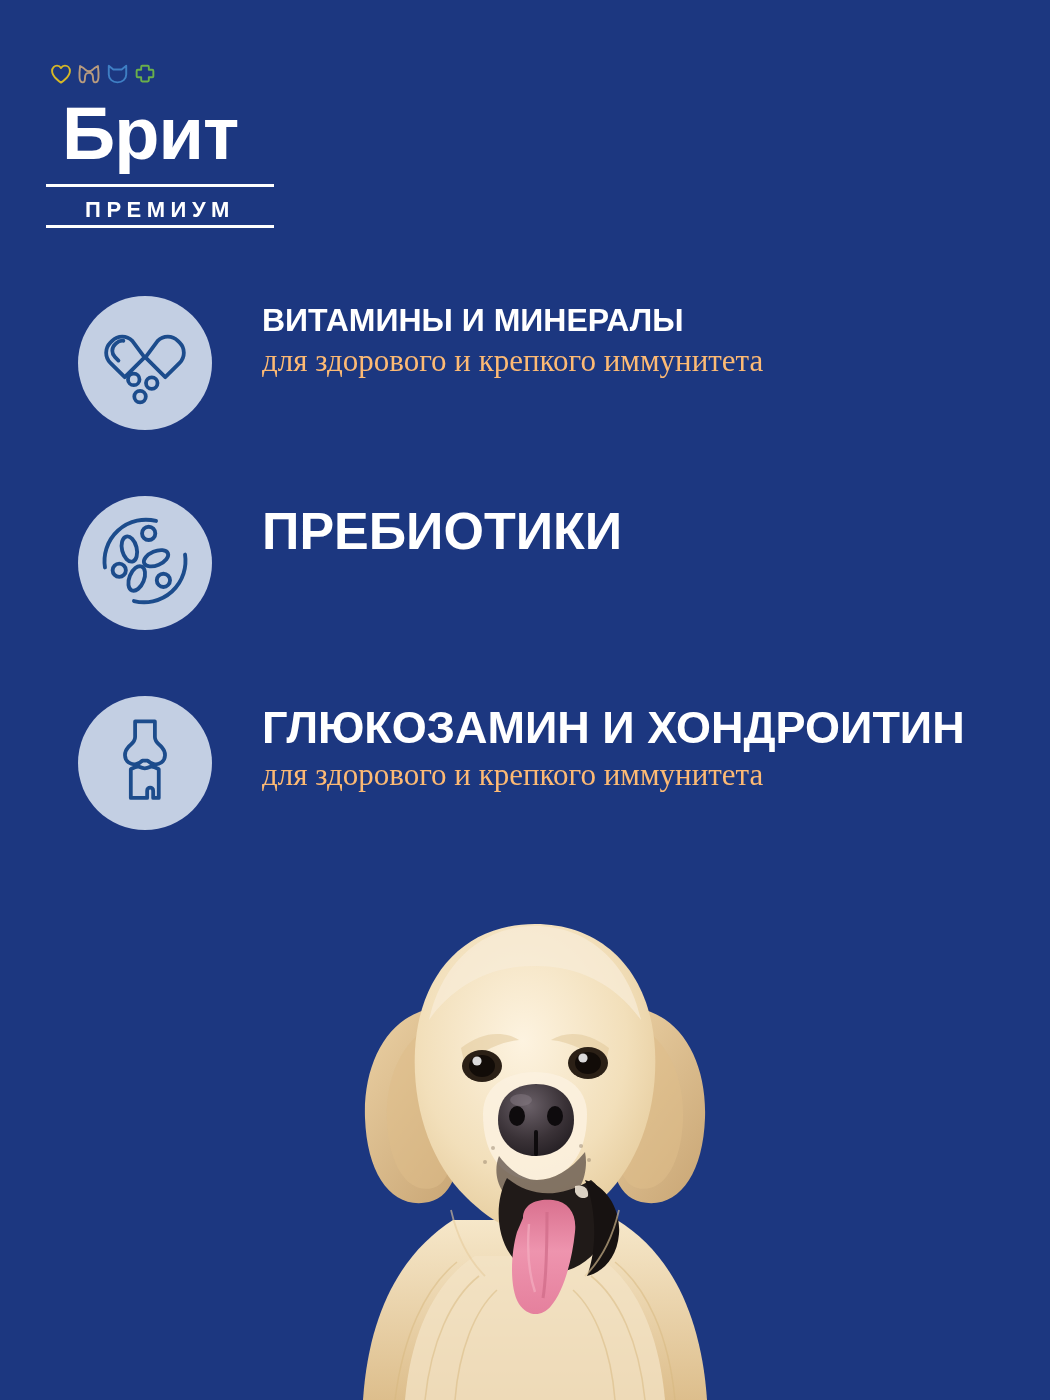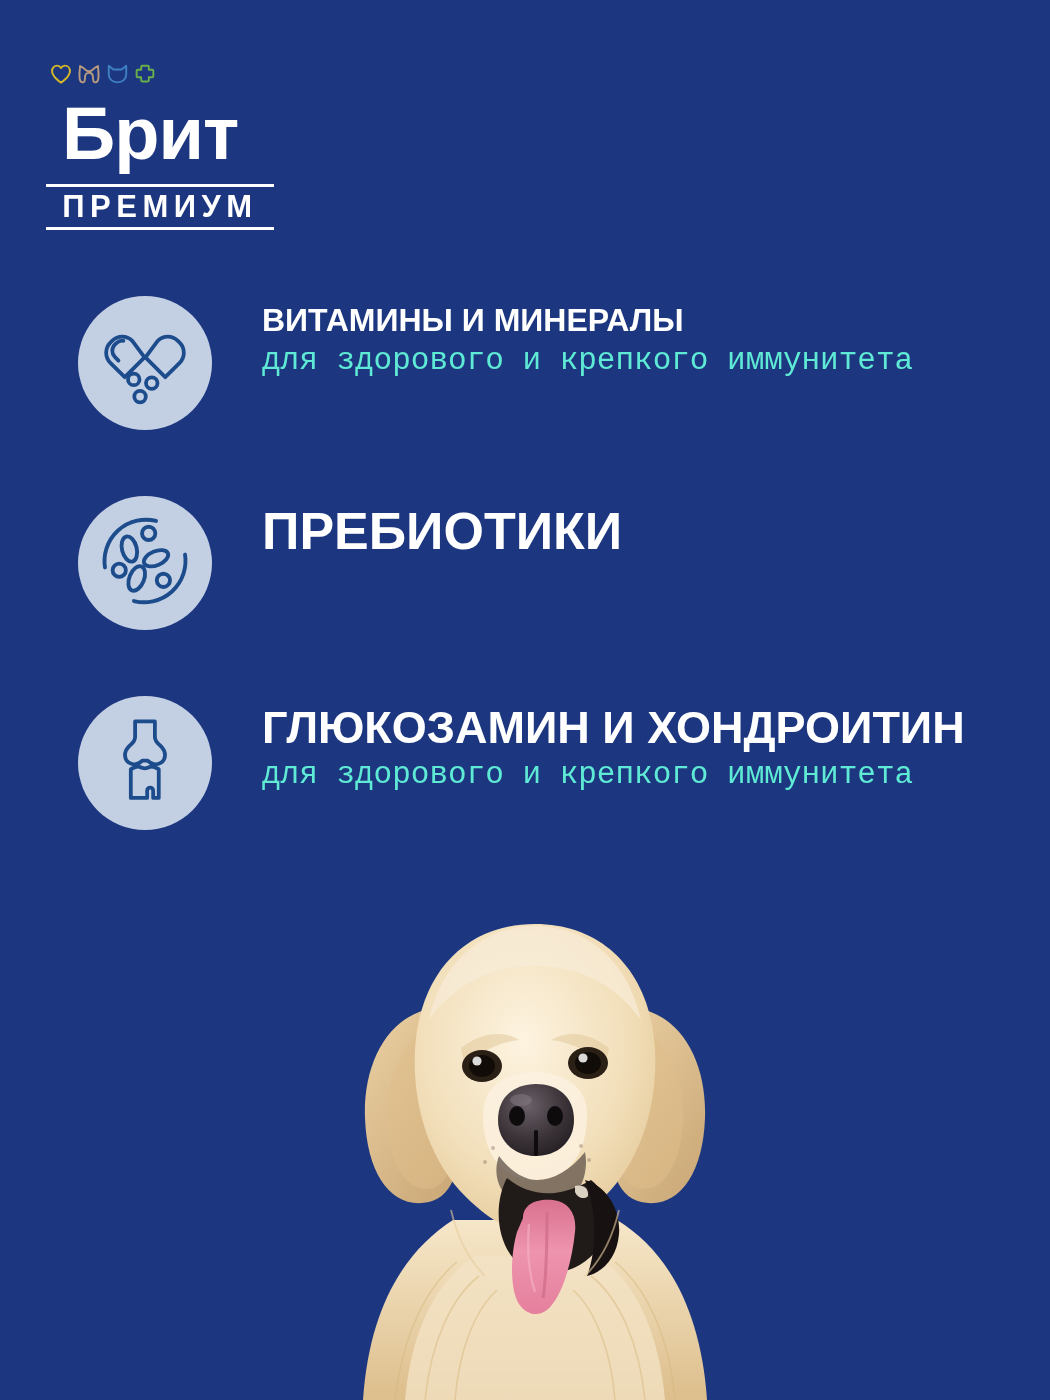--- a/index.html
+++ b/index.html
@@ -55,27 +55,27 @@
   .brand-sub-wrap {
     width: 228px;
     margin-top: 2px;
   }
   .brand-rule {
     height: 3px;
     background: #ffffff;
     width: 100%;
   }
   .brand-sub {
-    font-size: 31px;
+    font-size: 22px;
     font-weight: bold;
     color: #ffffff;
     letter-spacing: 5.5px;
     line-height: 1.12;
     text-align: center;
-    padding: 3px 0 2px 0;
+    padding: 11px 0 2px 0;
     font-family: "Liberation Sans", sans-serif;
   }
 
   
   .features {
     position: absolute;
     left: 0;
     top: 284px;
     width: 1050px;
   }
@@ -107,27 +107,27 @@
     color: #ffffff;
     font-size: 32px;
     font-weight: bold;
     line-height: 1.06;
     letter-spacing: 0px;
     margin: 0;
     white-space: nowrap;
     font-family: "Liberation Sans", sans-serif;
   }
   .feature-sub {
-    color: #5eead4;
+    color: #fdba74;
     font-size: 31px;
     font-weight: normal;
     line-height: 1.12;
     margin: 6px 0 0 0;
     white-space: nowrap;
-    font-family: Liberation Mono, monospace;
+    font-family: Liberation Serif, serif;
   }
 
   
   .feature-row[data-row="2"] .feature-title { font-size: 52px; }
   .feature-row[data-row="3"] .feature-title { font-size: 45px; }
 
   
   .dog-wrap {
     position: absolute;
     left: 0;

